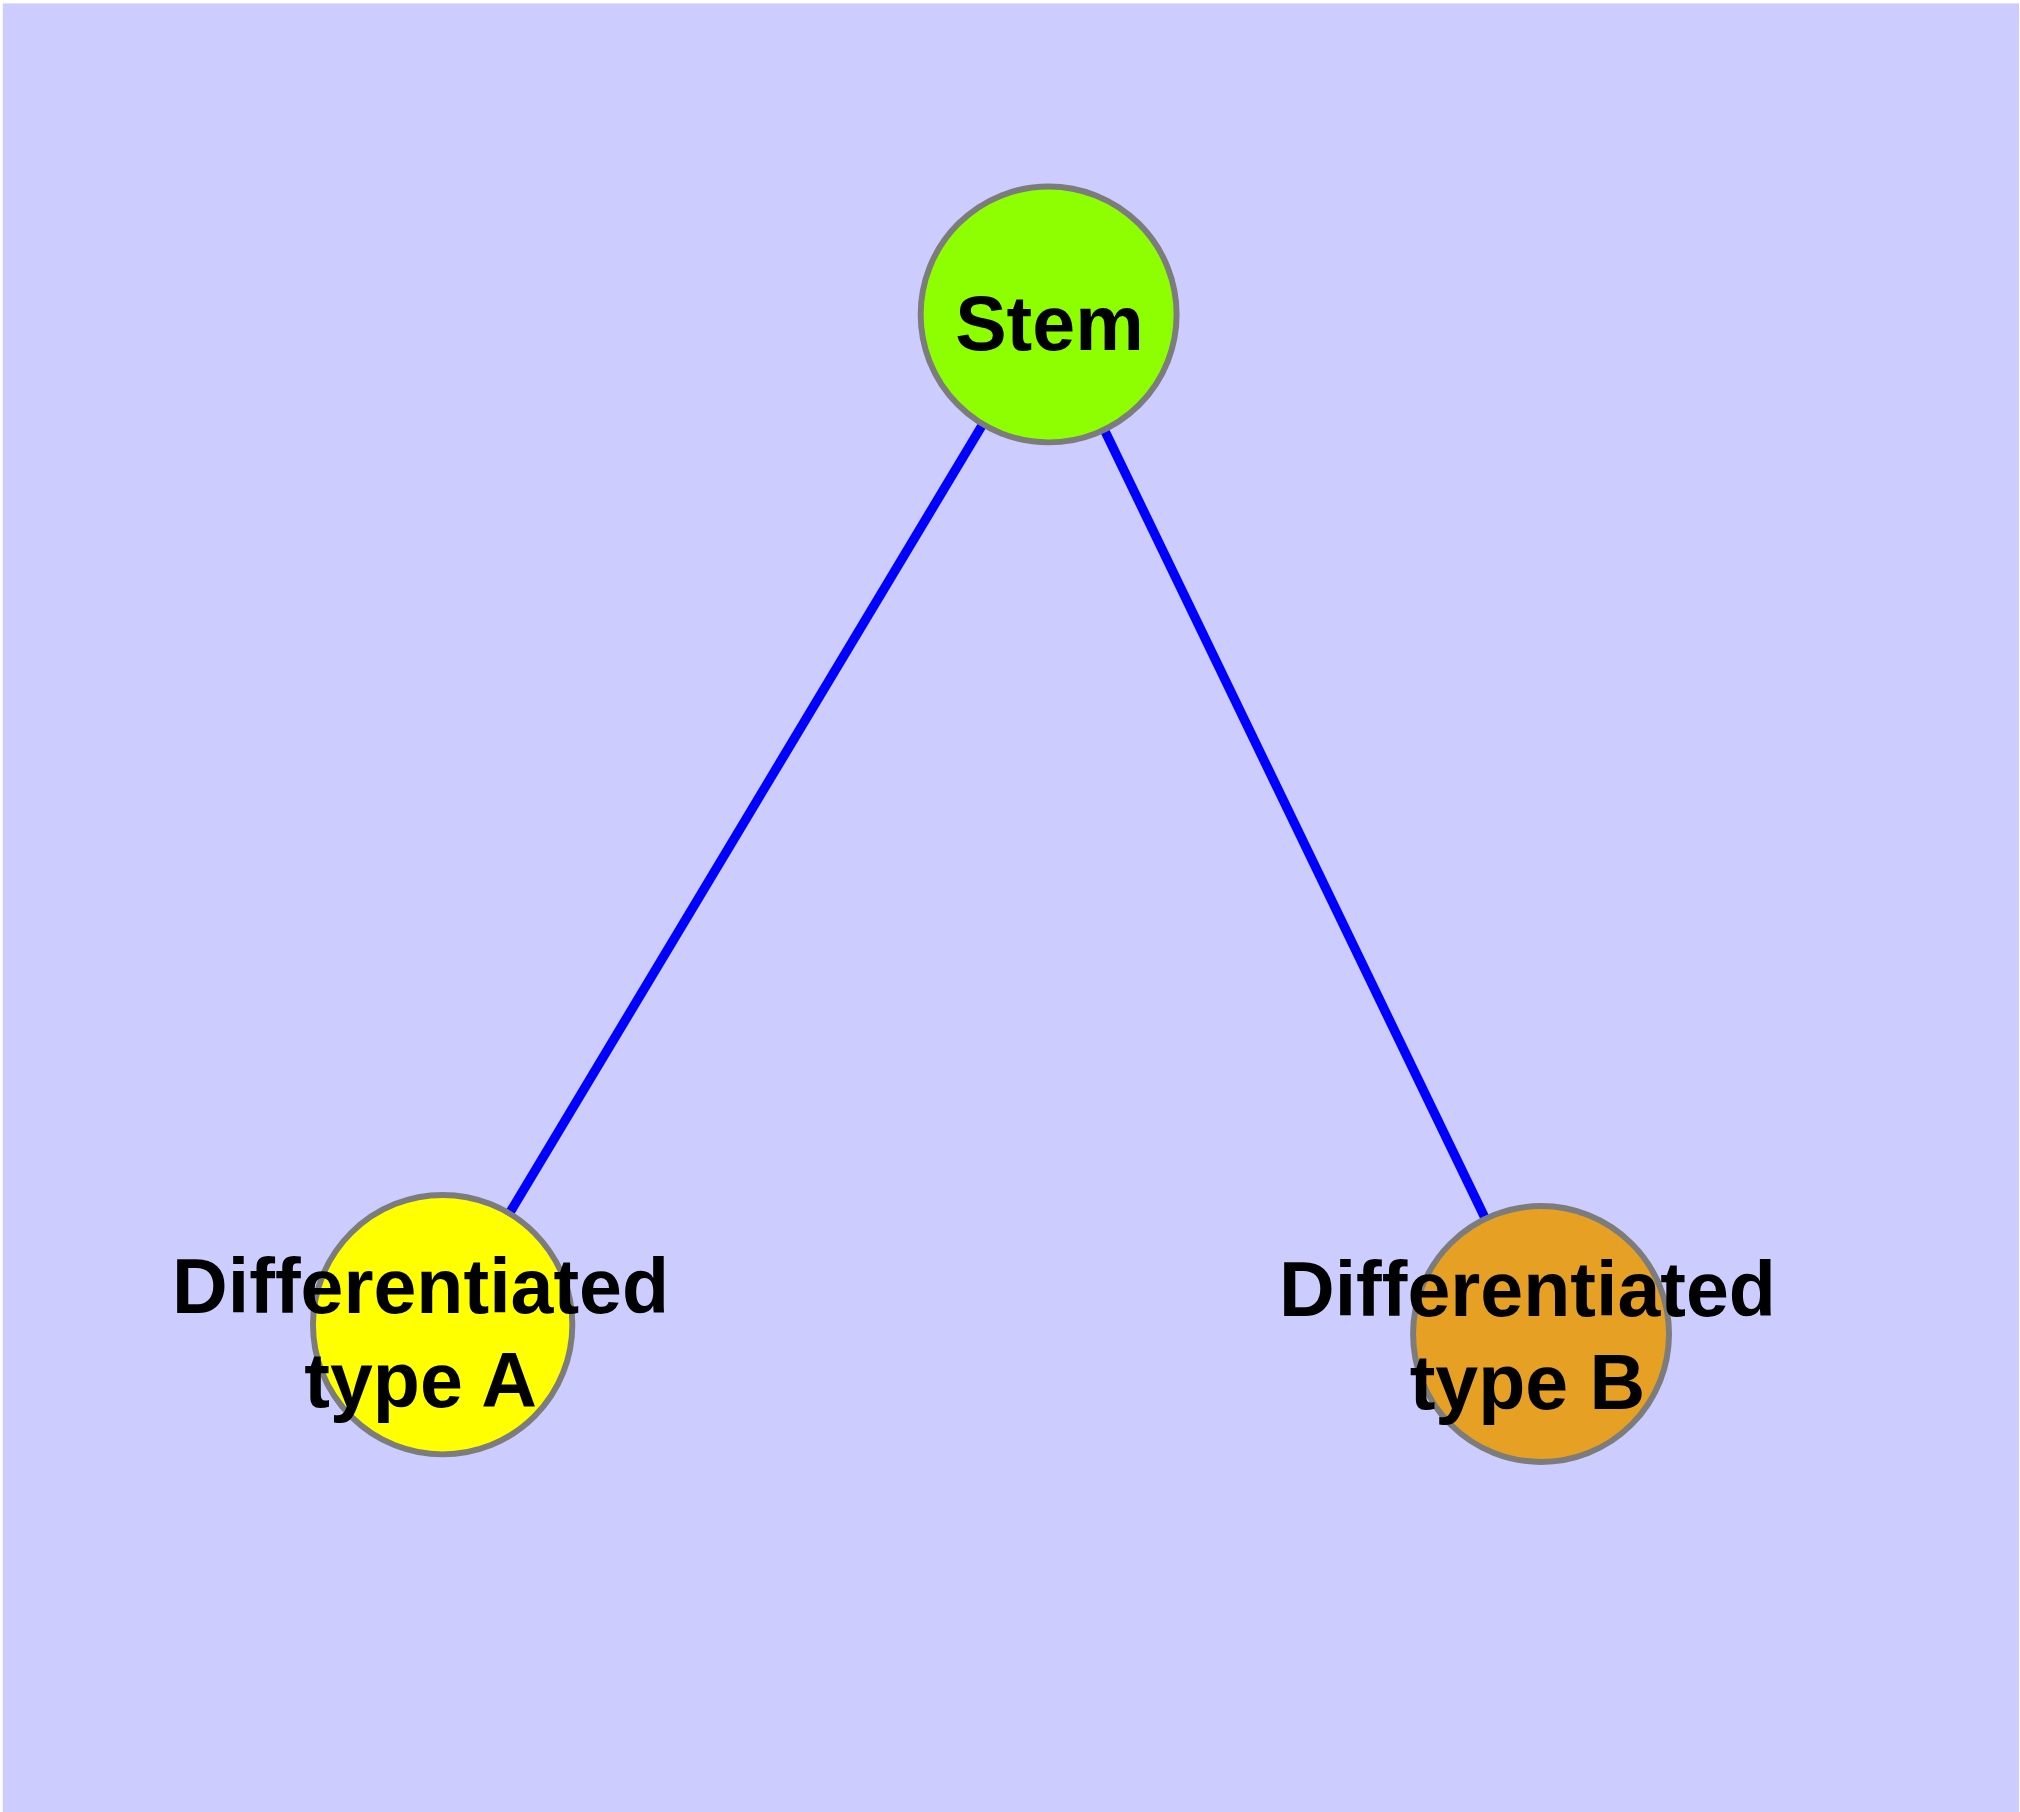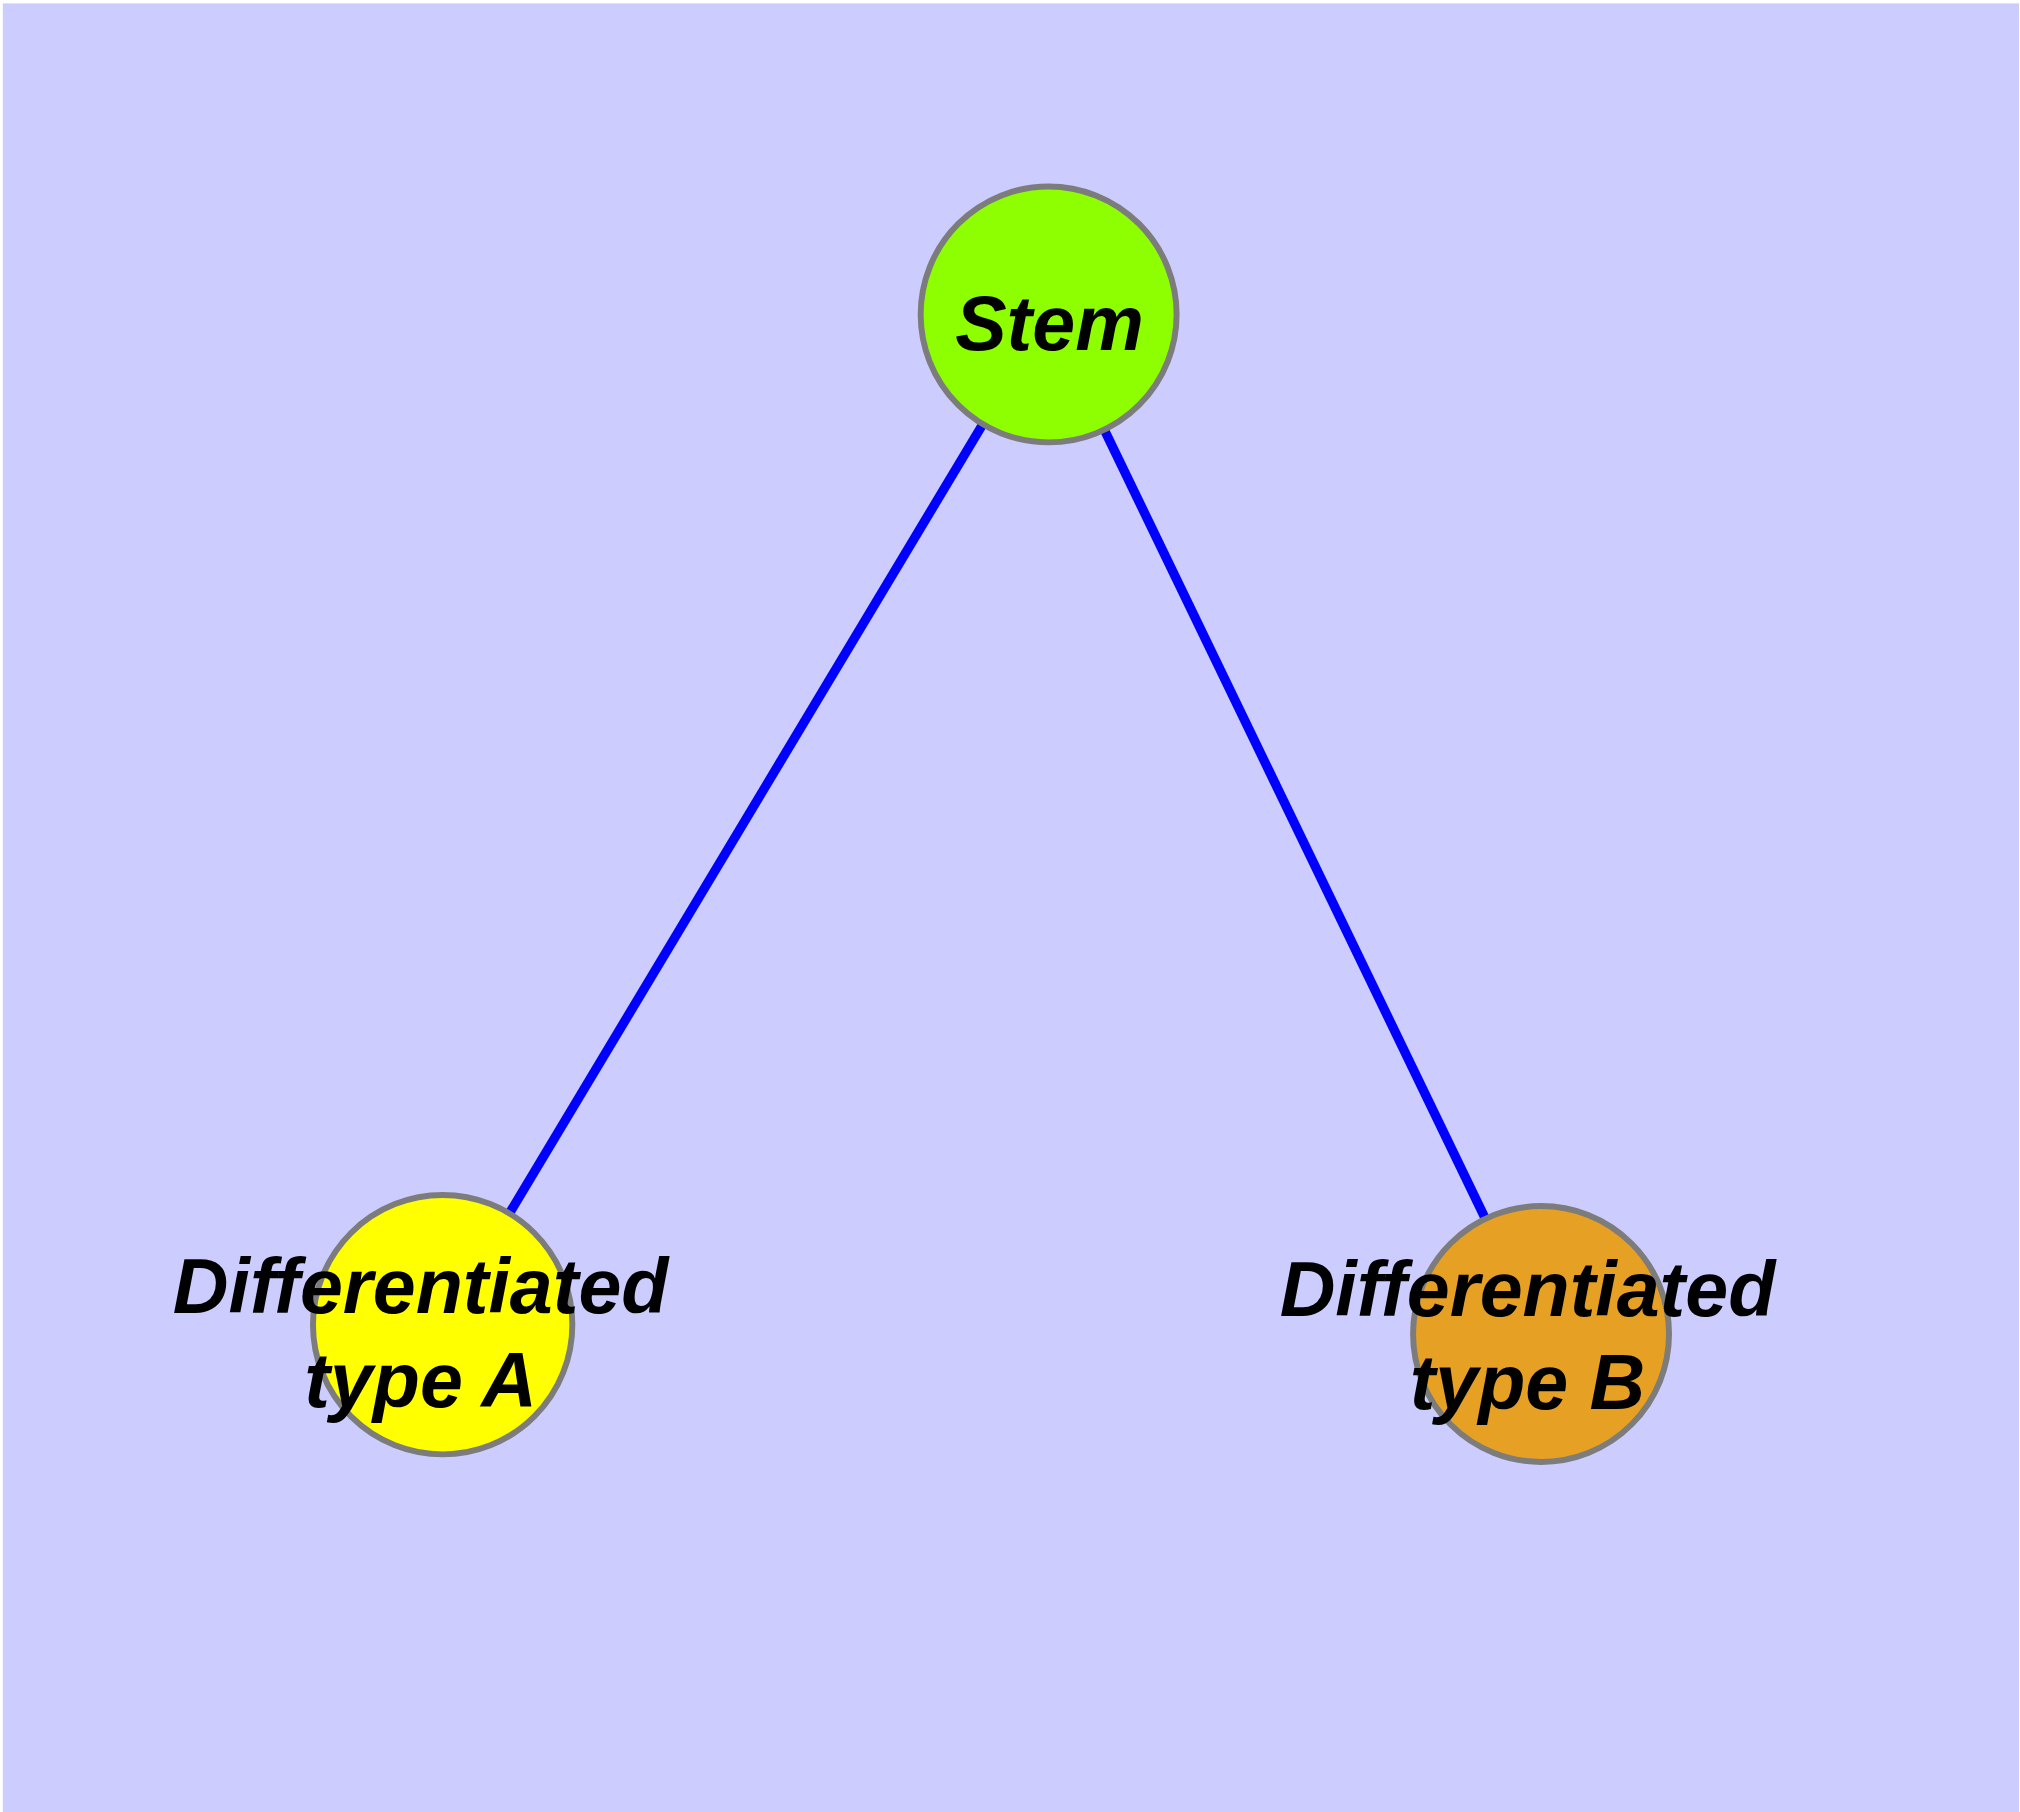--- a/index.html
+++ b/index.html
@@ -7,21 +7,20 @@
     padding: 0;
     background: #ffffff;
     width: 2021px;
     height: 1812px;
     overflow: hidden;
   }
   .stage {
     position: relative;
     width: 2021px;
     height: 1434px;
-    font-style: italic;
   }
   svg.graph {
     display: block;
     width: 2021px;
     height: 1812px;
   }
   .edge {
     stroke-width: 11px;
     stroke-linecap: butt;
     fill: none;

